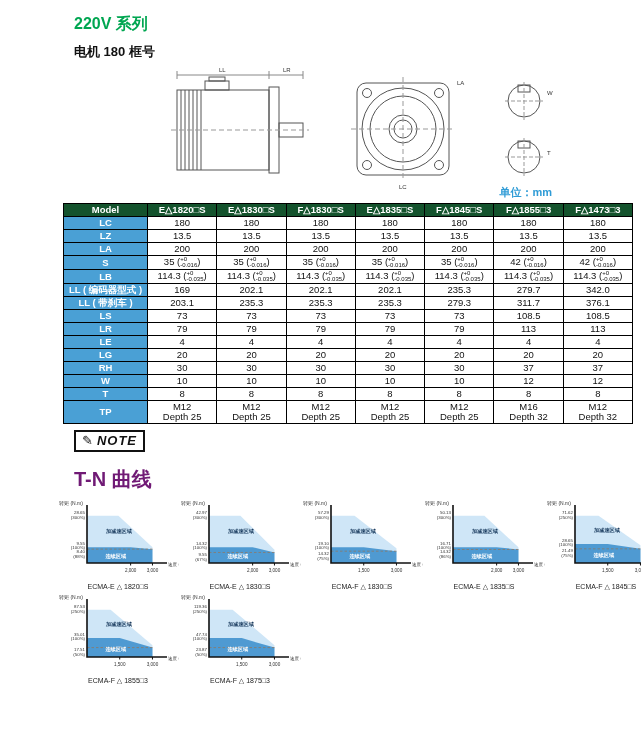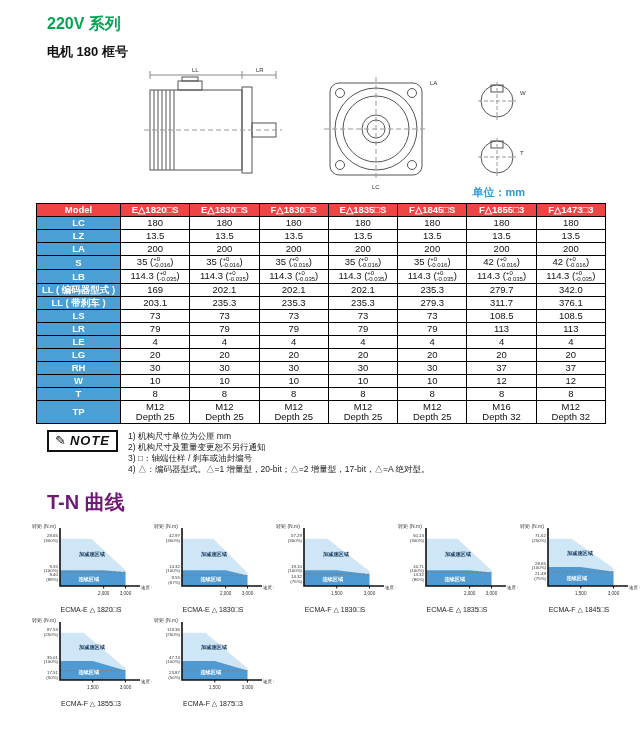--- a/index.html
+++ b/index.html
@@ -2,32 +2,32 @@
 <html><head>
 <meta charset="utf-8">
 <style>
   * { box-sizing: border-box; margin: 0; padding: 0; }
   body {
     width: 641px; height: 754px; overflow: hidden;
     background: #ffffff;
     font-family: "Liberation Sans", sans-serif;
     color: #111;
   }
-  .page { position: relative; width: 561px; height: 754px; padding: 14px 0 0 0; }
+  .page { position: relative; width: 561px; height: 754px; padding: 14px 0 0 0; margin-left: 27px; }
 
   .title { margin-left: 47px; font-size: 16px; font-weight: bold; color: #00a651; }
   .subtitle { margin-left: 47px; margin-top: 8px; font-size: 13px; font-weight: bold; color: #111; }
 
   .drawings { margin-top: 4px; height: 128px; }
 
   .unit-label { text-align: right; margin-right: 36px; font-size: 11px; color: #2e9bd6; font-weight: bold; margin-top: -8px; }
 
   table.dim { border-collapse: collapse; margin: 3px 0 0 36px; width: 570px; table-layout: fixed; }
   table.dim td, table.dim th { border: 1px solid #000; font-size: 9.5px; text-align: center; padding: 1px 1px; height: 13px; line-height: 1.05; }
-  table.dim th { background: #ef4444; color: #fff; font-weight: bold; }
+  table.dim th { background: #14532d; color: #fff; font-weight: bold; }
   table.dim td.rl { background: #4aa0d5; color: #fff; font-weight: bold; }
   table.dim col.c0 { width: 84px; }
   .tol { display: inline-flex; flex-direction: column; font-size: 6px; line-height: 5.5px; vertical-align: middle; text-align: left; }
 
   .note-wrap { display: flex; margin: 6px 0 0 47px; gap: 10px; align-items: flex-start; }
   .note-badge { display: inline-flex; align-items: center; gap: 4px; border: 2px solid #111; padding: 1px 6px; height: 22px; }
   .note-badge .pencil { font-size: 13px; }
   .note-badge .word { font-size: 13px; font-weight: bold; font-style: italic; letter-spacing: 1px; }
   .note-lines { font-size: 8.5px; line-height: 11px; color: #222; padding-top: 1px; }
 
@@ -322,26 +322,20 @@
           <td>M12<br>Depth 32</td>
         </tr>
       </tbody>
   </table>
 
   <div class="note-wrap">
     <div class="note-badge">
       <span class="pencil">✎</span>
       <span class="word">NOTE</span>
     </div>
-    <div class="note-lines">
-        <div>1) 机构尺寸单位为公厘 mm</div>
-        <div>2) 机构尺寸及重量变更恕不另行通知</div>
-        <div>3) □：轴端仕样 / 刹车或油封编号</div>
-        <div>4) △：编码器型式。△=1 增量型，20-bit；△=2 增量型，17-bit，△=A 绝对型。</div>
-      </div>
   </div>
 
   <div class="tn-heading">T-N 曲线</div>
 
   <div class="chart-row">
       <div class="chart-cell"><svg width="122" height="84" viewBox="0 0 122 84">
           <polygon points="30,18.727272727272727 61.418181818181814,18.727272727272727 95.45454545454544,50.24242424242424 95.45454545454544,66 30,66" fill="#cfe6f7"></polygon>
           <polygon points="30,50.24242424242424 73.63636363636363,50.24242424242424 95.45454545454544,52.13993336506425 95.45454545454544,66 30,66" fill="#4f9ad2"></polygon>
           <line x1="30" y1="52.13993336506425" x2="95.45454545454544" y2="52.13993336506425" stroke="#8a7a6a" stroke-width="0.8" stroke-dasharray="2.5,2"></line>
           <path d="M 30 8 L 30 66 L 110 66" stroke="#111" stroke-width="1.6" fill="none"></path>

